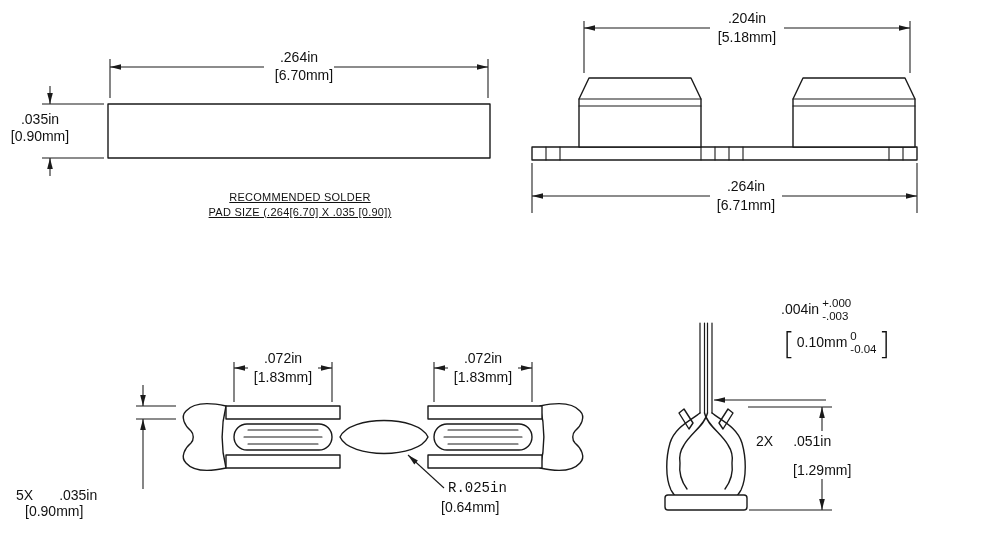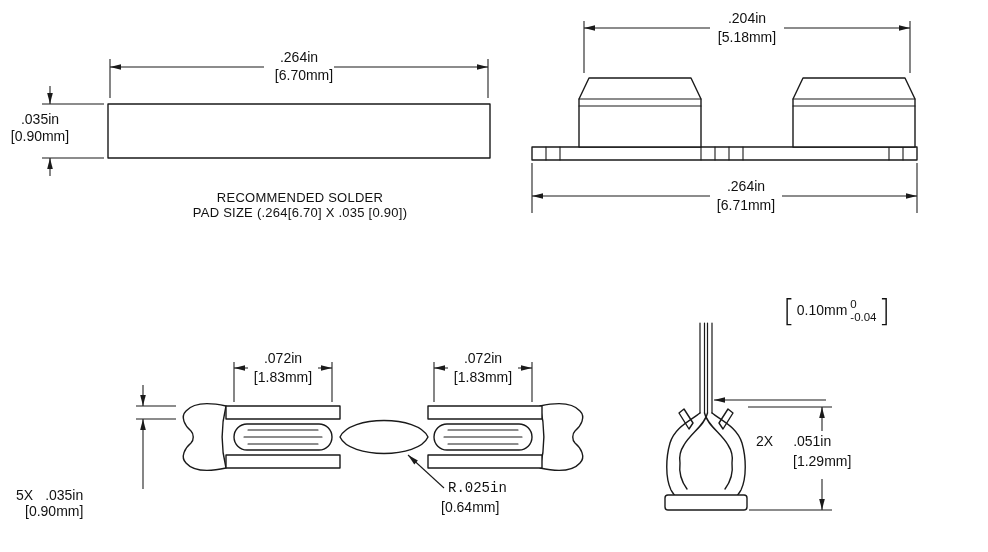--- a/index.html
+++ b/index.html
@@ -3,21 +3,21 @@
 <meta charset="utf-8">
 <style>
   html,body{margin:0;padding:0;background:#fff;}
   .stage{
     position:relative;width:988px;height:552px;background:#ffffff;
     font-family:"Liberation Sans","DejaVu Sans",sans-serif;color:#111;overflow:hidden;
   }
   .stage svg{position:absolute;left:0;top:0;}
   .txt{position:absolute;font-size:14px;line-height:1.12;white-space:nowrap;color:#111;}
   .ctr{transform:translateX(-50%);text-align:left;}
-  .note{font-size:13px;letter-spacing:.25px;}
+  .note{font-size:11px;letter-spacing:.25px;text-decoration:underline;}
   .dimline{display:flex;align-items:center;}
   .tol-stack{display:inline-flex;flex-direction:column;font-size:11.5px;line-height:1.12;margin-left:3px;text-align:left;}
   .big-bracket{font-size:30px;font-weight:300;line-height:.9;margin:0 2px;font-family:"DejaVu Sans",sans-serif;}
   .stack-col{display:flex;flex-direction:column;row-gap:7px;}
 </style>
 </head>
 <body>
 
 <div class="stage">
 
@@ -110,43 +110,50 @@
   <div class="txt ctr" style="left:747px;top:30px;">[5.18mm]</div>
   <div class="txt ctr" style="left:746px;top:179px;">.264in</div>
   <div class="txt ctr" style="left:746px;top:198px;">[6.71mm]</div>
 
   <div class="txt ctr" style="left:283px;top:351px;">.072in</div>
   <div class="txt ctr" style="left:283px;top:370px;">[1.83mm]</div>
   <div class="txt ctr" style="left:483px;top:351px;">.072in</div>
   <div class="txt ctr" style="left:483px;top:370px;">[1.83mm]</div>
 
   <div class="txt" style="left:16px;top:488px;">
-    <div class="dimline" style="column-gap:12px;">
+    <div class="dimline" style="column-gap:26px;">
       <span>5X</span>
       <span>.035in</span>
     </div>
     <div style="margin-left:9px;">[0.90mm]</div>
   </div>
 
   <div class="txt" style="left:448px;top:481px;font-family:Liberation Mono, monospace;">R.025in</div>
   <div class="txt" style="left:441px;top:500px;">[0.64mm]</div>
 
   <div class="txt stack-col" style="left:781px;top:297px;">
+    <div class="dimline">
+      <span>.004in</span>
+      <span class="tol-stack">
+        <span>+.000</span>
+        <span>-.003</span>
+      </span>
+    </div>
     <div class="dimline">
       <span class="big-bracket">[</span>
       <span>0.10mm</span>
       <span class="tol-stack">
         <span>0</span>
         <span>-0.04</span>
       </span>
       <span class="big-bracket">]</span>
     </div>
   </div>
 
   <div class="txt" style="left:756px;top:434px;">
     <div class="dimline" style="column-gap:20px;align-items:center;">
       <span>2X</span>
       <span>.051in</span>
     </div>
-    <div style="margin-left:37px;margin-top:4px;">[1.29mm]</div>
+    <div style="margin-left:37px;margin-top:13px;">[1.29mm]</div>
   </div>
 
 </div>
 
 </body></html>

